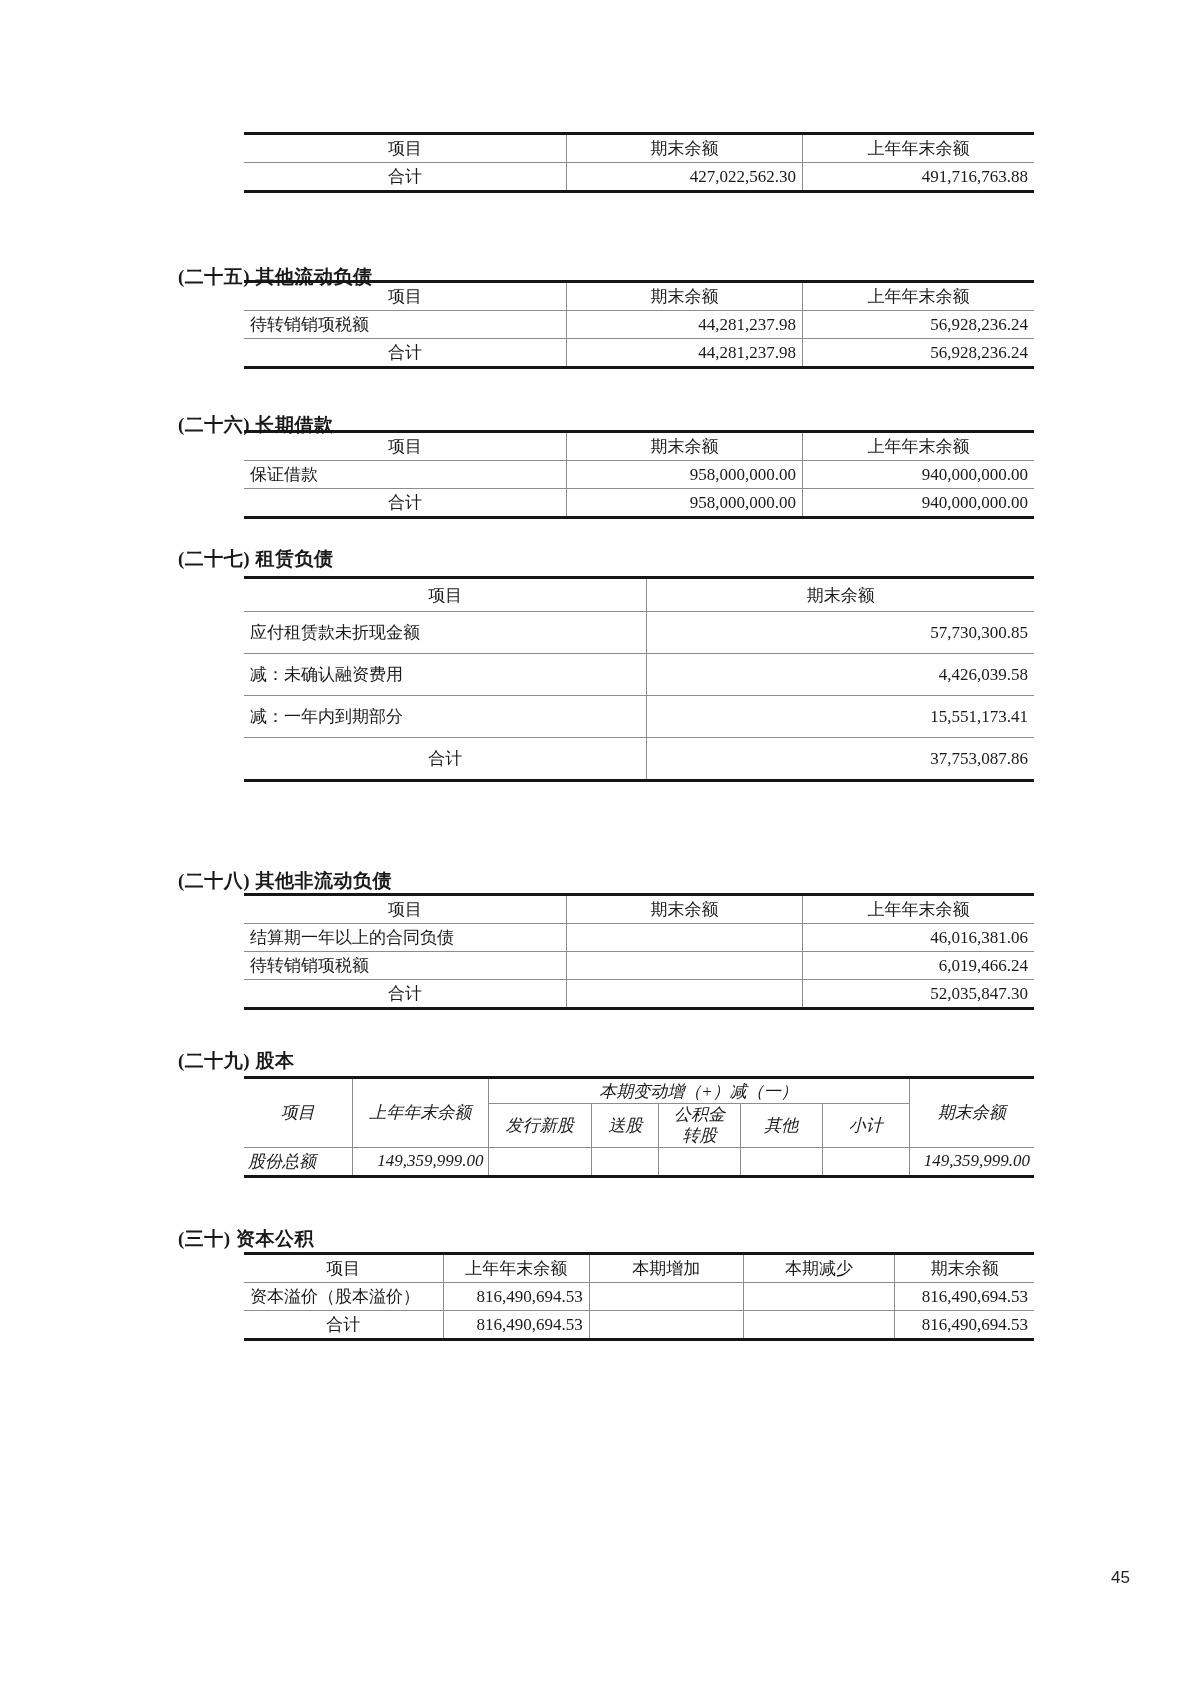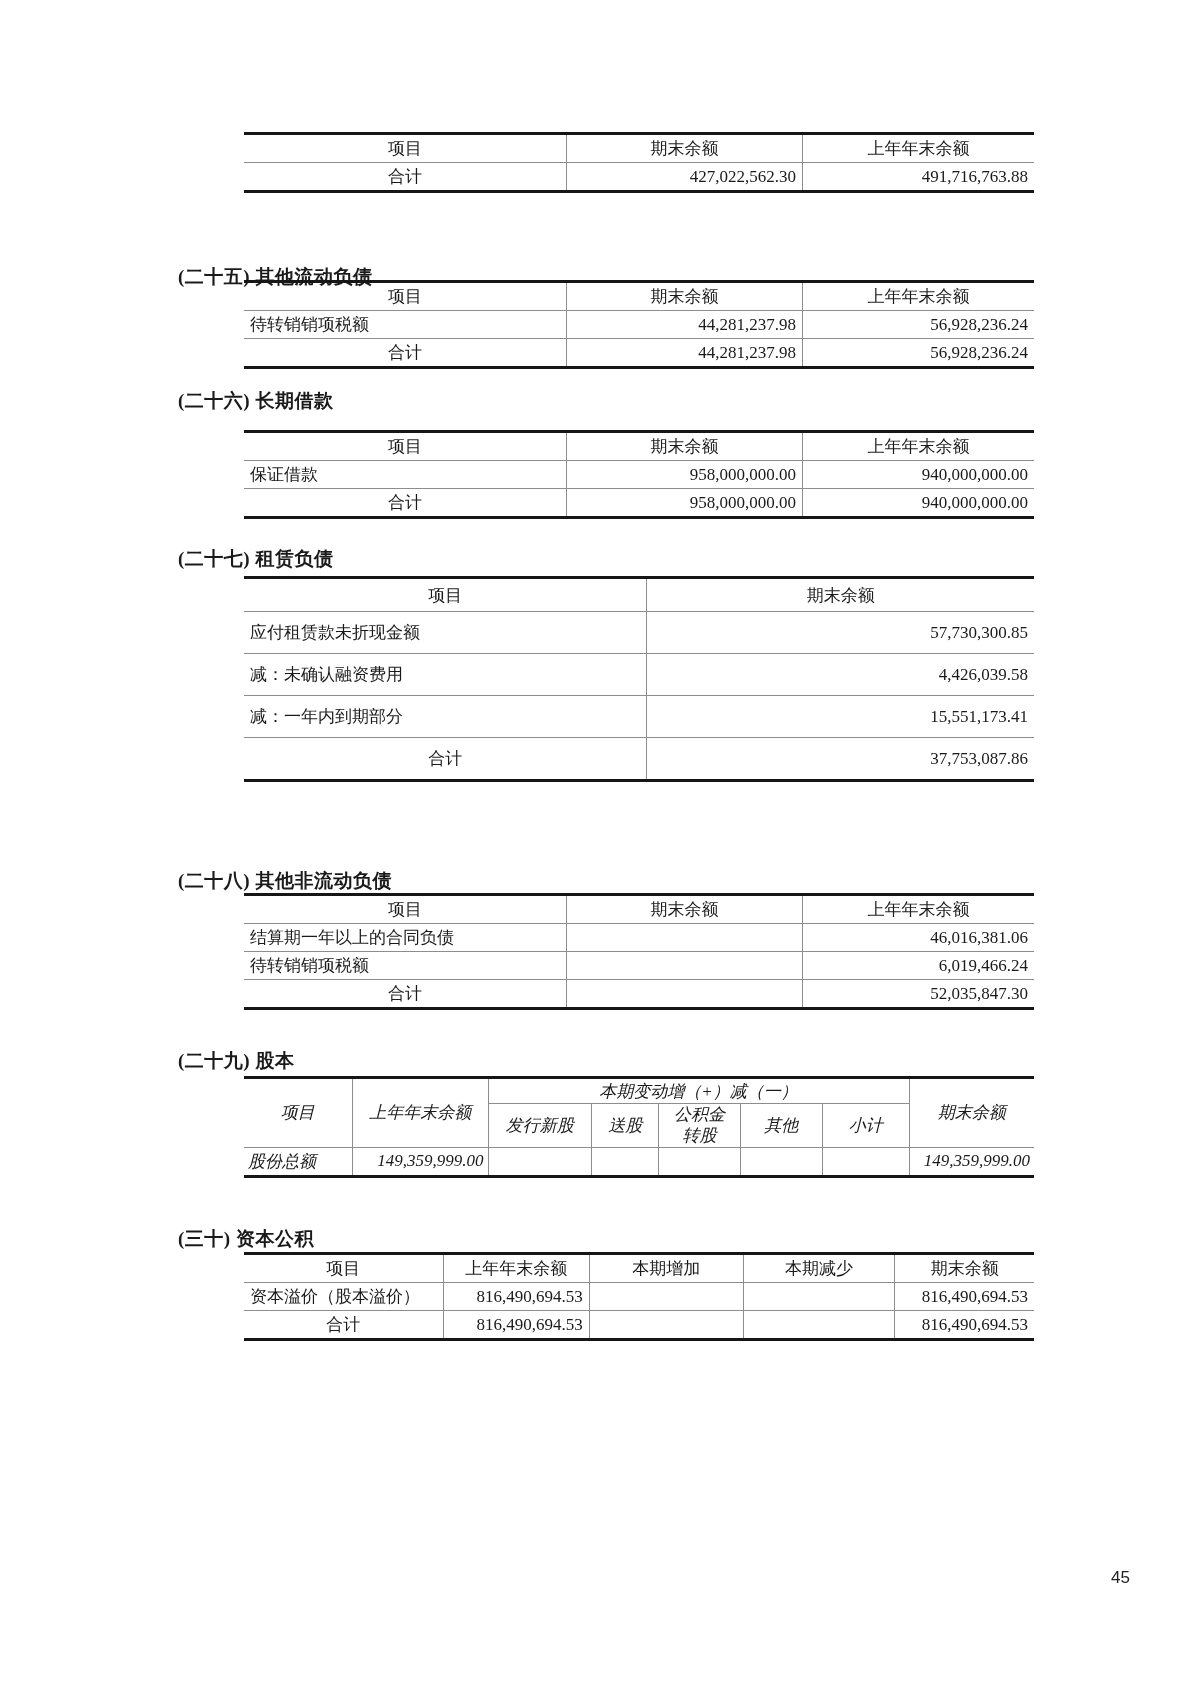--- a/index.html
+++ b/index.html
@@ -36,21 +36,21 @@
   table.t29 td{padding:0 4px;font-style:italic;}
   .narrow{display:inline-block;max-width:3.2em;line-height:1.25;vertical-align:middle;}
   .page-number{
     position:absolute;top:1568px;left:0;width:1130px;text-align:right;
     font-family:"Liberation Sans","DejaVu Sans",sans-serif;
     font-size:17px;color:#222;
   }
   
   #t1{top:132px;}
   #h25{top:248px;margin-top:16px;} #t25{top:280px;}
-  #h26{top:388px;} #t26{top:430px;}
+  #h26{top:412px;} #t26{top:430px;}
   #h27{top:546px;} #t27{top:576px;}
   #h28{top:868px;} #t28{top:893px;}
   #h29{top:1048px;} #t29{top:1076px;}
   #h30{top:1226px;} #t30{top:1252px;}
 </style>
 </head>
 <body>
 
 <table id="t1" class="fin">
   <colgroup>

